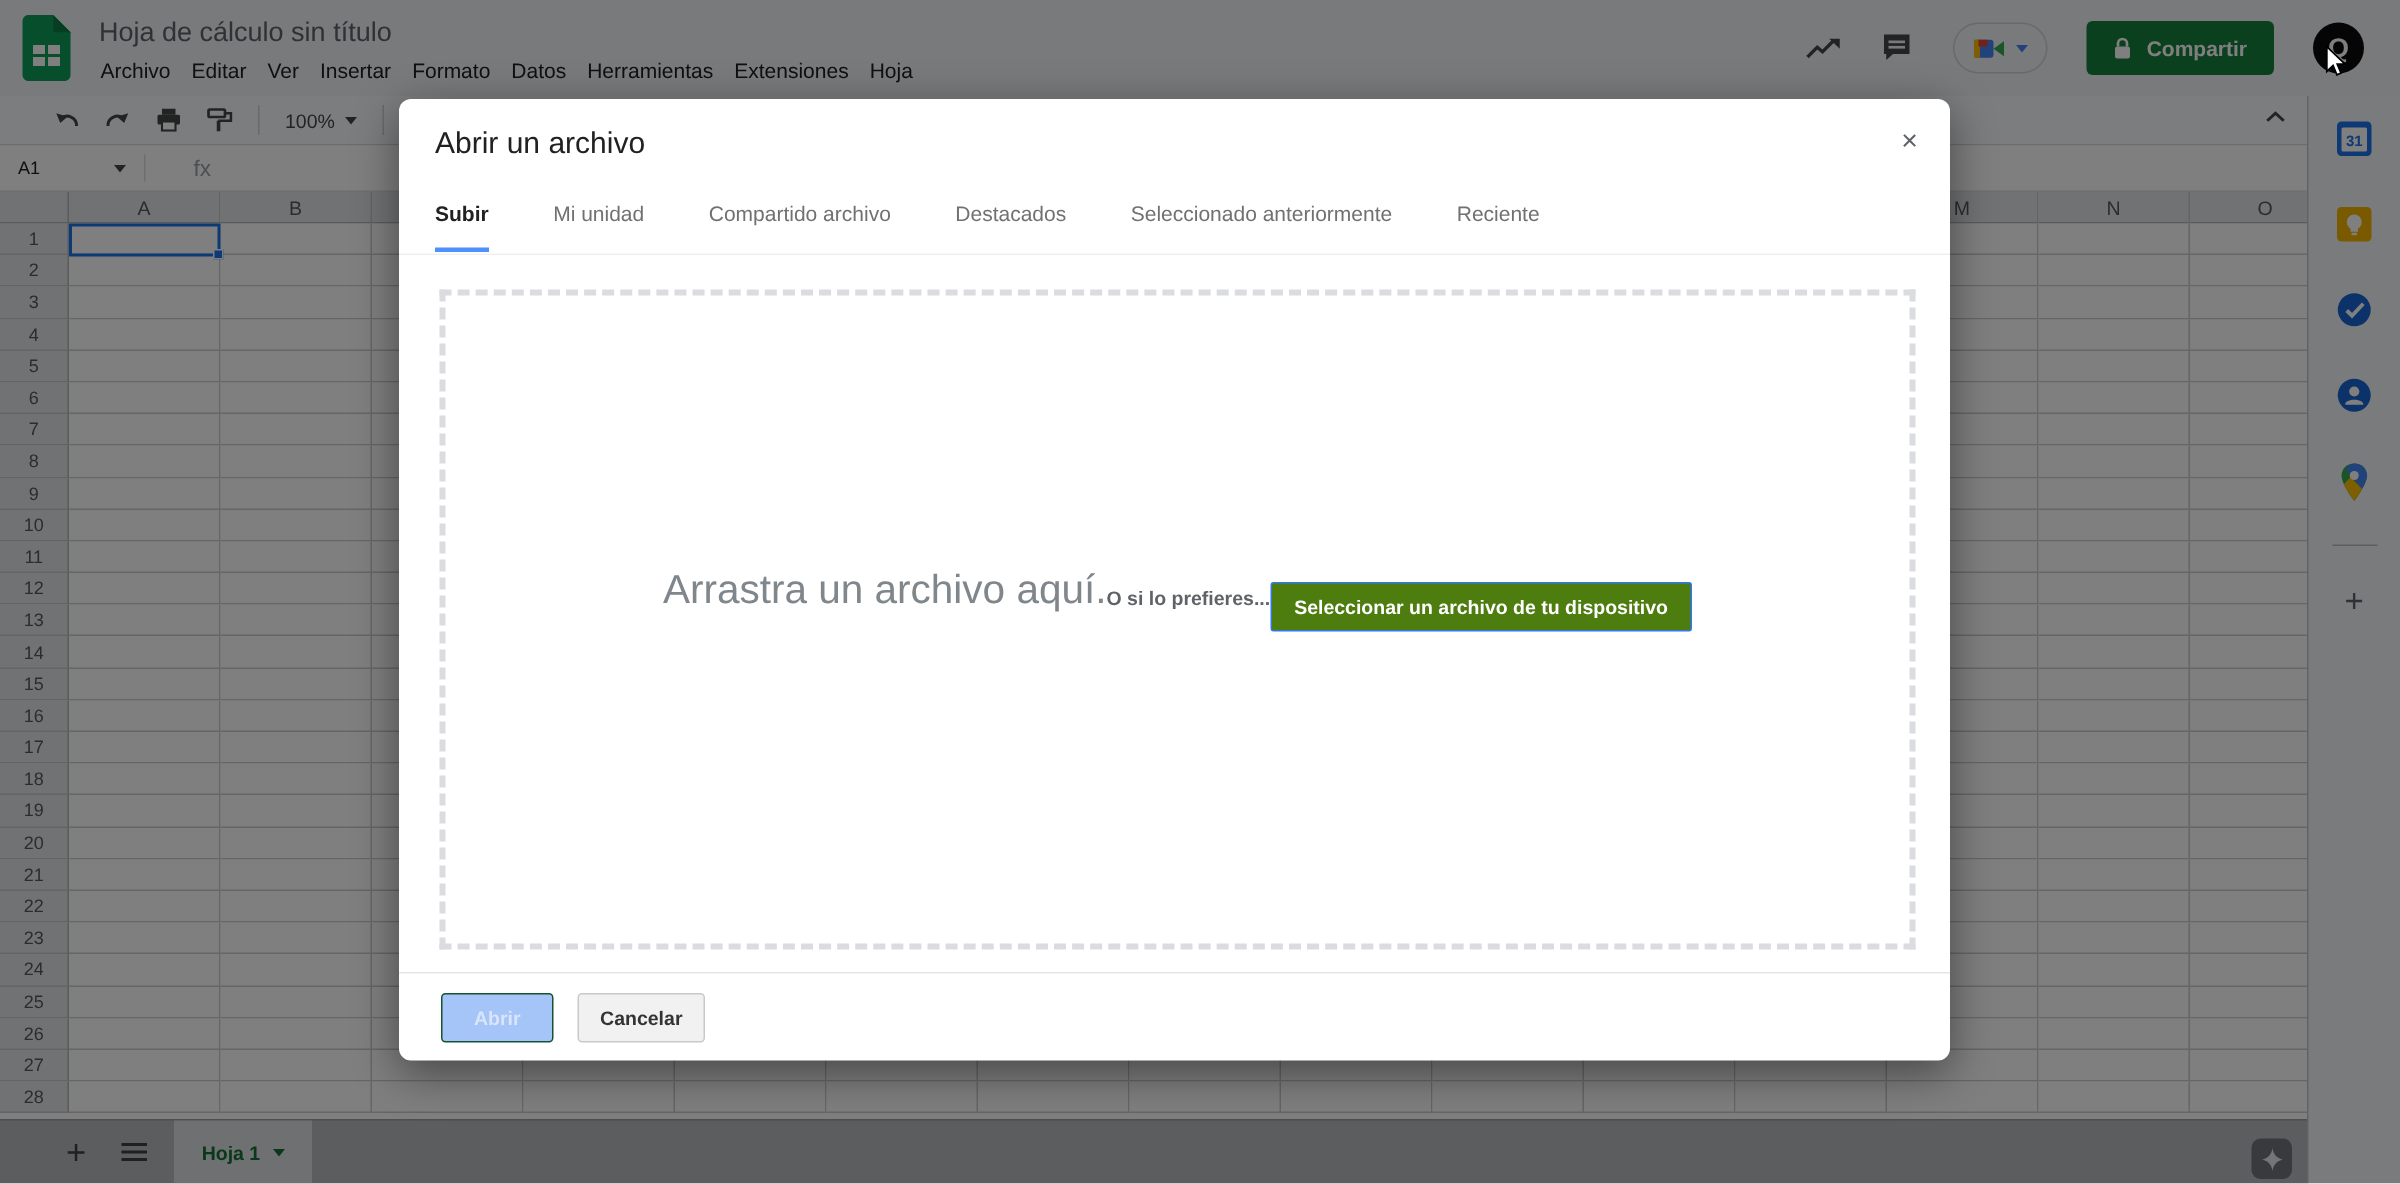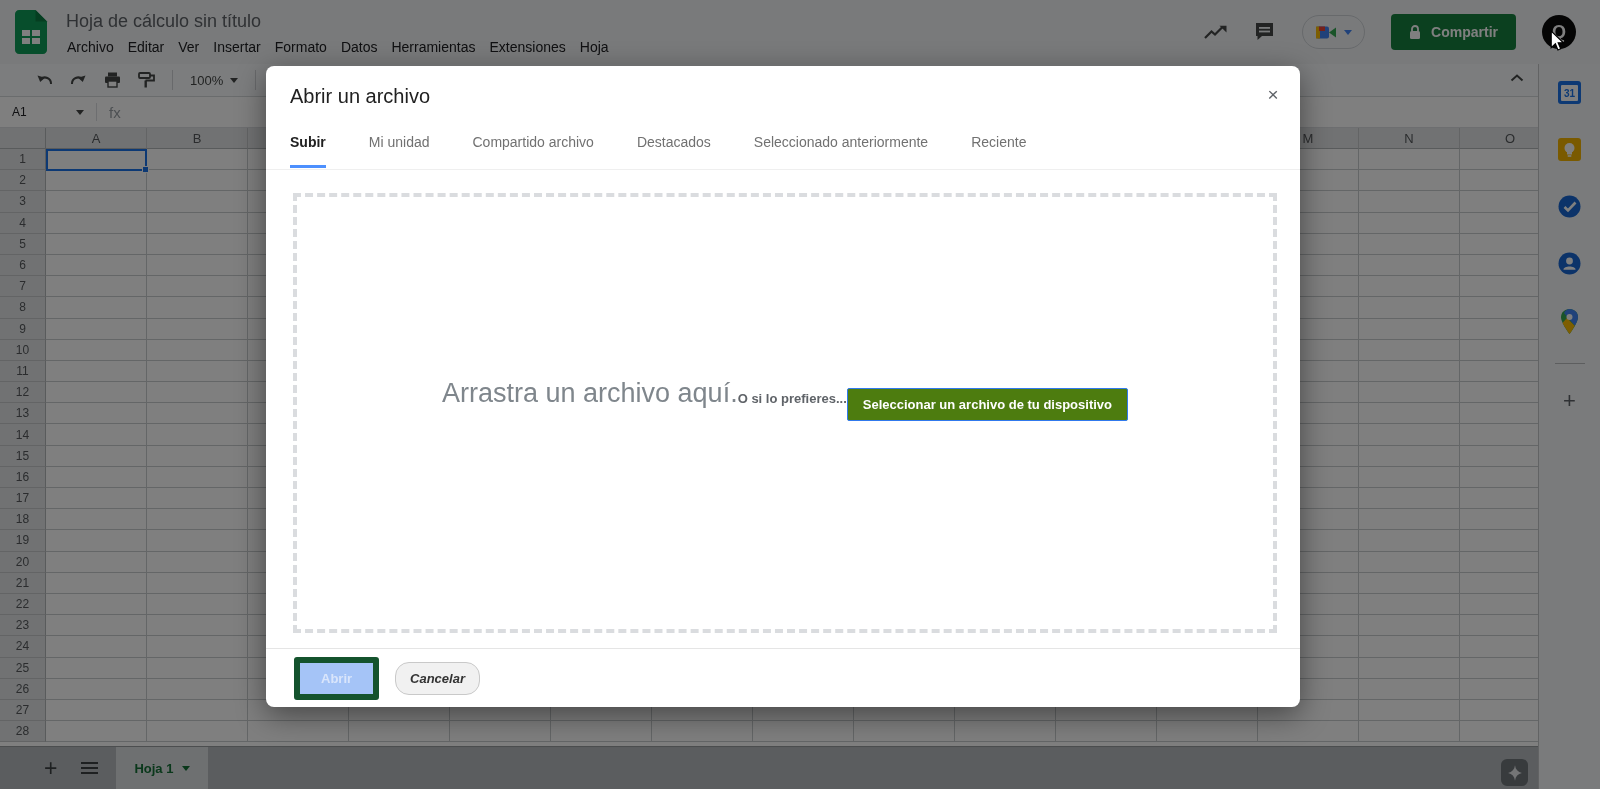--- a/index.html
+++ b/index.html
@@ -30,21 +30,21 @@
   .tb-sep { width:1px; height:20px; background:#d0d3d6; }
   .tb-zoom { font-size:13px; color:#444746; display:flex; align-items:center; gap:7px; }
   .tb-sym { font-size:14px; color:#444746; }
   .tb-collapse { position:absolute; right:14px; top:10px; }
 
   .fbar { position:absolute; top:97px; left:0; width:1538px; height:31px; background:#fff;
           border-bottom:1px solid #dadde0; display:flex; align-items:center; }
   .namebox { display:flex; align-items:center; justify-content:space-between; width:92px; padding:0 8px 0 12px;
              font-size:12px; color:#202124; }
   .fb-sep { width:1px; height:18px; background:#dadde0; margin-left:4px; }
-  .fx { font-size:15px; color:#9aa0a6; margin-left:12px; }
+  .fx { font-size:15px; color:#9aa0a6; margin-left:32px; }
 
   .grid { position:absolute; top:128px; left:0; width:1538px; height:617px; overflow:hidden; background:#fff; }
   .grid-head, .grid-body { display:grid; grid-template-columns:46px repeat(15,101px); }
   .grid-head { grid-auto-rows:21px; }
   .grid-body { grid-auto-rows:21.2px; }
   .corner { background:#e2e5e7; border-right:1px solid #b3b6b8; border-bottom:1px solid #b3b6b8; }
   .colh { background:#e2e5e7; border-right:1px solid #c6c9cb; border-bottom:1px solid #b3b6b8;
           font-size:13px; color:#56595c; display:flex; align-items:center; justify-content:center; }
   .rowh { background:#e2e5e7; border-right:1px solid #b3b6b8; border-bottom:1px solid #c6c9cb;
           font-size:12px; color:#56595c; display:flex; align-items:center; justify-content:center; }
@@ -82,24 +82,24 @@
 
   .dropzone { position:absolute; left:27px; top:127px; width:984px; height:440px; border:4px dashed #dadcdf;
               display:flex; flex-direction:row; align-items:center; justify-content:center; padding-bottom:18px; }
   .dz-headline { font-size:27px; color:#7f868c; margin-bottom:21px; }
   .dz-sub { font-size:13px; font-weight:bold; color:#5f6368; margin-bottom:12px; }
   .dz-btn { background:#4d7c0f; border:1px solid #3079ed; border-radius:2px; color:#fff; font-weight:bold;
             font-size:13px; padding:8px 15px; }
 
   .dlg-footer { position:absolute; left:0; right:0; bottom:0; height:59px; border-top:1px solid #e5e5e5;
                 display:flex; align-items:center; padding-left:28px; gap:16px; }
-  .btn-open { background:#a5c4f7; color:#d9e5fb; border:6px solid #14532d; border-radius:3px;
+  .btn-open { background:#a5c4f7; color:#d9e5fb; border:1px solid #14532d; border-radius:3px;
               font-weight:bold; font-size:13px; padding:8px 21px; }
-  .btn-cancel { background:#f1f1f1; color:#333; border:1px solid #c9c9c9; border-radius:14px;
-                font-weight:bold; font-size:13px; padding:8px 14px;font-style:italic; }
+  .btn-cancel { background:#f1f1f1; color:#333; border:1px solid #c9c9c9; border-radius:3px;
+                font-weight:bold; font-size:13px; padding:8px 14px; }
 
   .cursor { position:absolute; left:1549px; top:30px; z-index:40; }
 </style>
 </head>
 <body>
 
 <div class="app">
 
   <div class="hdr">
     <svg class="logo" viewBox="0 0 34 44">

